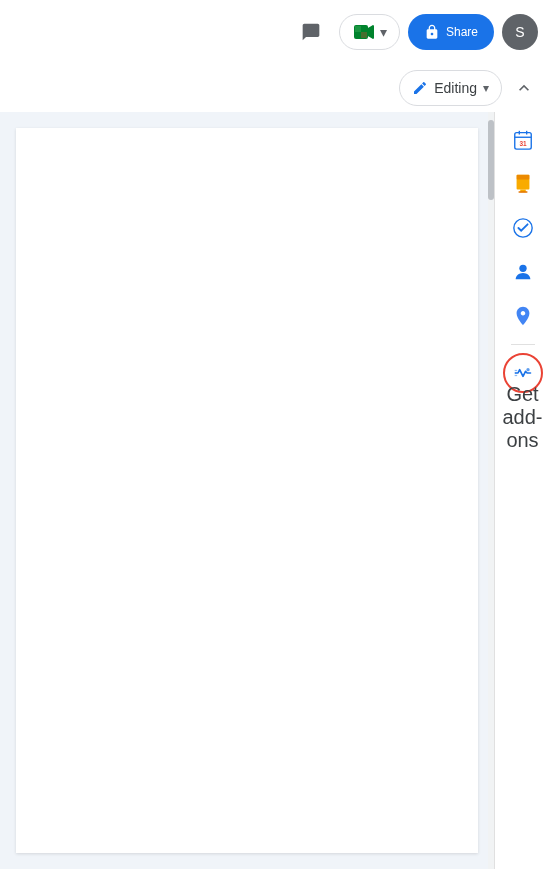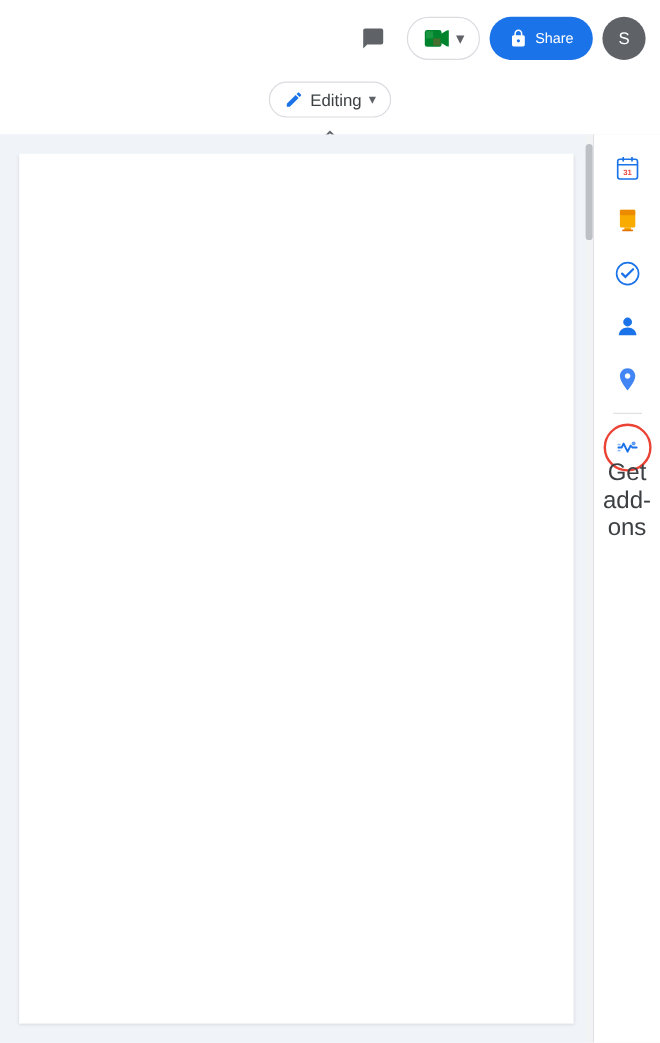--- a/index.html
+++ b/index.html
@@ -89,26 +89,25 @@
       justify-content: center;
       font-size: 14px;
       font-weight: 500;
       cursor: pointer;
     }
 
     
     .editing-bar {
       display: flex;
       align-items: center;
-      justify-content: space-between;
+      justify-content: flex-end;
       padding: 4px 8px;
       height: 48px;
       background: #fff;
       gap: 4px;
-      flex-direction: column;
     }
 
     .editing-dropdown {
       display: flex;
       align-items: center;
       gap: 6px;
       border: 1px solid #dadce0;
       border-radius: 20px;
       padding: 6px 12px;
       background: #fff;

